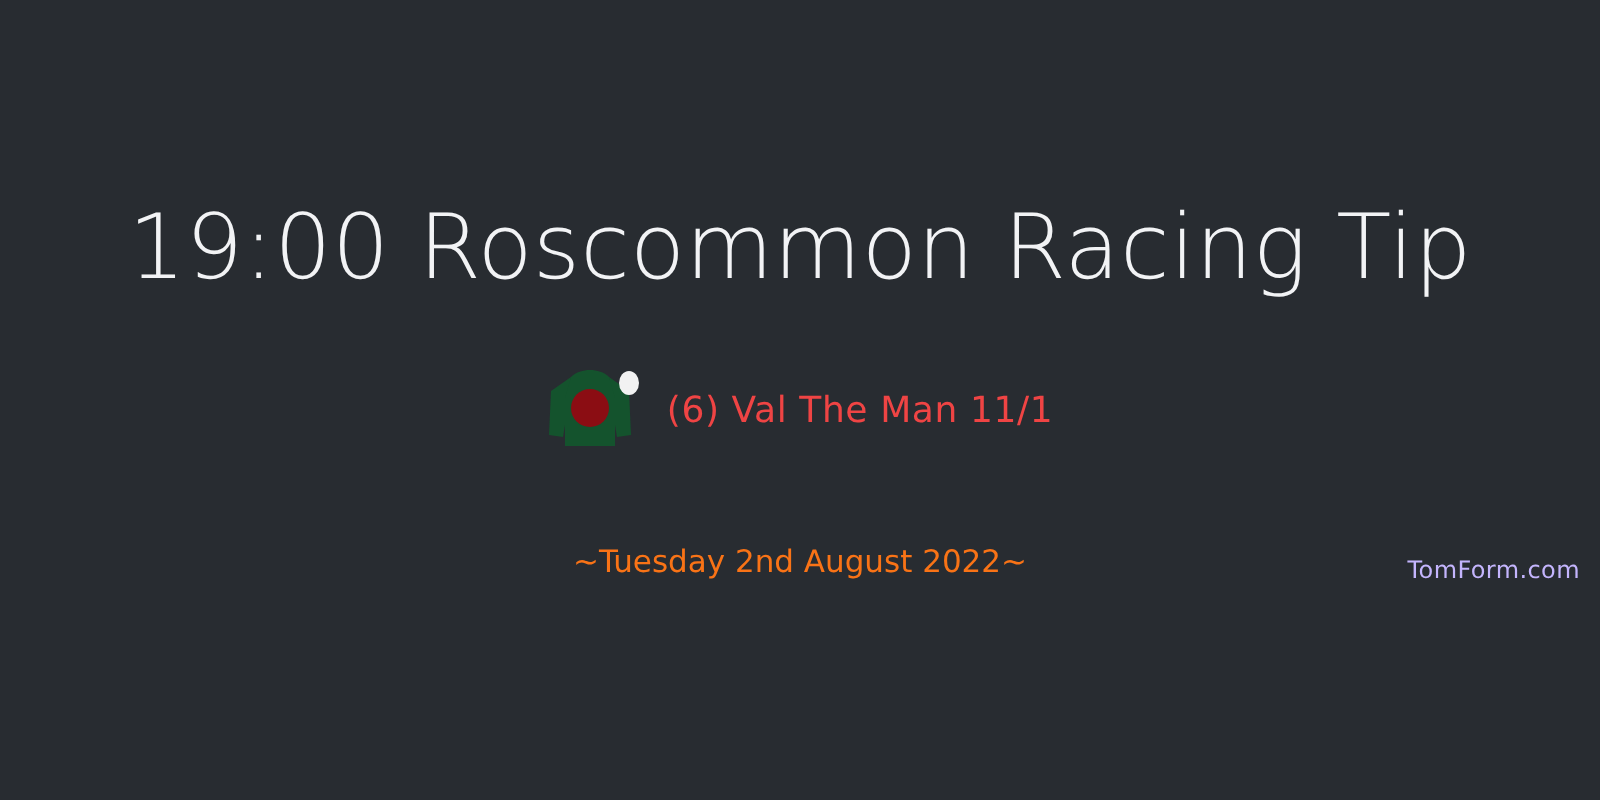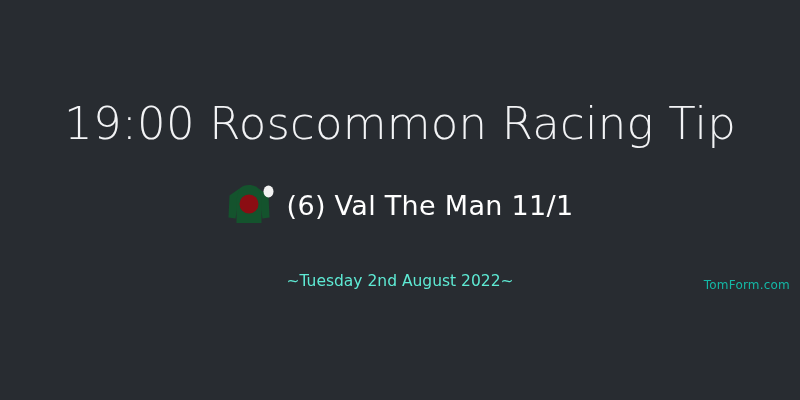--- a/index.html
+++ b/index.html
@@ -52,50 +52,50 @@
   }
 
   .silks-icon {
     display: block;
     width: 48px;
     height: 46px;
     flex: 0 0 auto;
   }
 
   .selection-text {
-    color: #ffffff;
+    color: #ef4444;
     font-family: "DejaVu Sans", "Liberation Sans", sans-serif;
-    font-size: 27px;
+    font-size: 18px;
     font-weight: 400;
     letter-spacing: 0.3px;
     line-height: 34px;
     white-space: nowrap;
   }
 
   
   .date-line {
     position: absolute;
     top: 271px;
     left: 0;
     width: 800px;
     text-align: center;
-    color: #5eead4;
+    color: #f97316;
     font-family: "DejaVu Sans", "Liberation Sans", sans-serif;
     font-size: 15.5px;
     font-weight: 400;
     line-height: 20px;
     white-space: nowrap;
   }
 
   
   .footer-brand {
     position: absolute;
     right: 10px;
     bottom: 8px;
-    color: #14b8a6;
+    color: #c4b5fd;
     font-family: "DejaVu Sans", "Liberation Sans", sans-serif;
     font-size: 12px;
     font-weight: 400;
     letter-spacing: 0.2px;
     line-height: 14px;
     white-space: nowrap;
   }
 </style>
 </head>
 <body>

